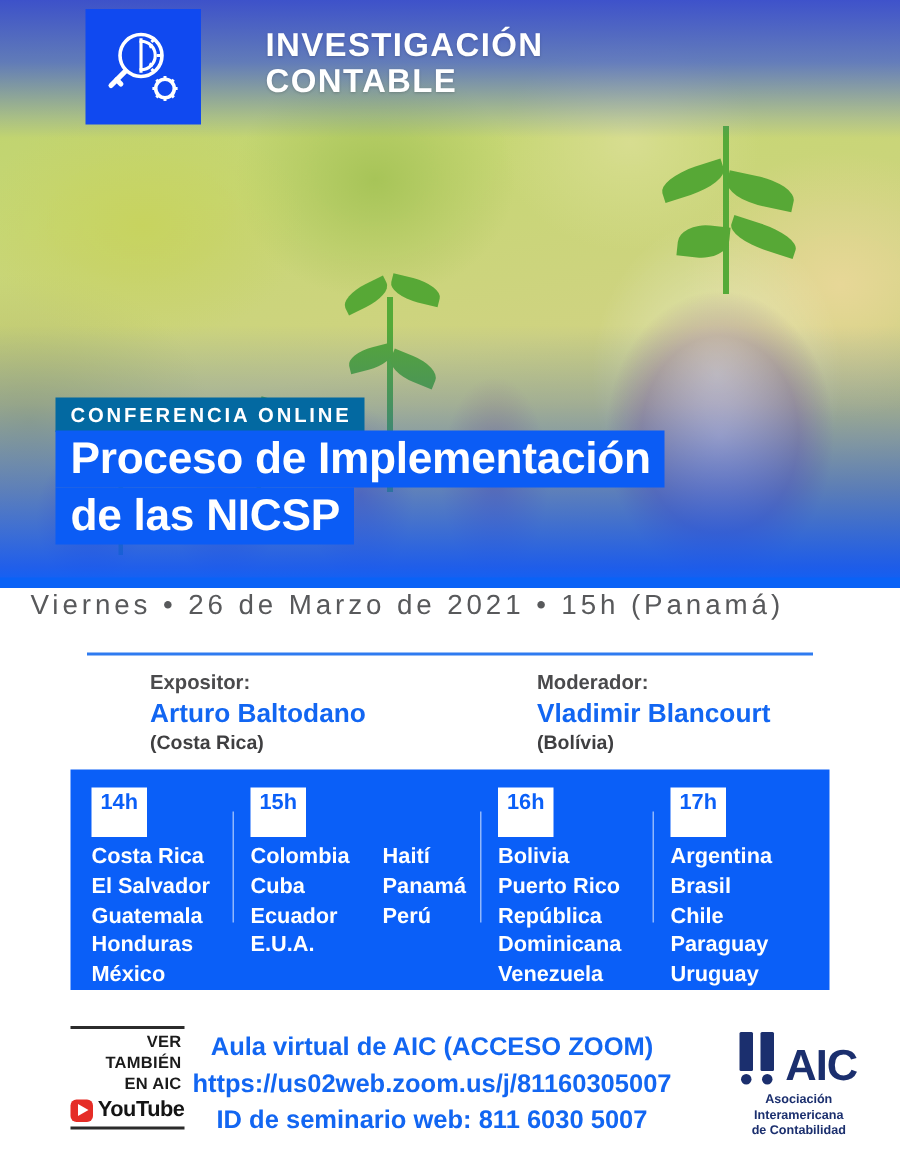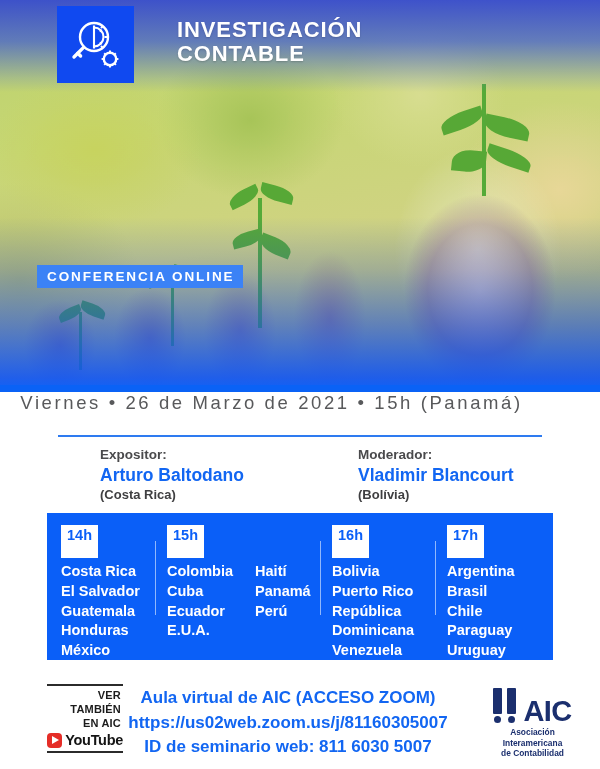--- a/index.html
+++ b/index.html
@@ -43,21 +43,21 @@
   .hero-bottom-bar{position:absolute;left:0;bottom:0;width:600px;height:7px;background:#0a62f6;}
 
   
   .logo-box{position:absolute;left:57px;top:6px;width:77px;height:77px;
     background:#1049f0;display:flex;align-items:center;justify-content:center;}
   .brand{position:absolute;left:146px;top:18px;color:#fff;font-weight:bold;
     font-size:22px;line-height:1.09;letter-spacing:.9px;text-shadow:0 1px 2px rgba(0,0,0,.18);margin-left:31px;}
 
   
   .kicker-wrap{position:absolute;left:37px;top:265px;}
-  .kicker{display:inline-block;background:#3b82f6;color:#fff;font-weight:bold;
+  .kicker{display:inline-block;background:#0369a1;color:#fff;font-weight:bold;
     font-size:13.5px;letter-spacing:1.9px;padding:4px 9px 4px 10px;}
   .title-wrap{position:absolute;left:37px;top:287px;}
   .title-line{display:table;background:#0b5cf5;color:#fff;font-weight:bold;
     font-size:29.5px;line-height:1.12;padding:2px 9px 3px 10px;letter-spacing:-.2px;}
 
   
   .date-row{position:absolute;left:0;top:392px;width:543px;text-align:center;}
   .date-text{color:#58595b;font-size:18.5px;letter-spacing:2.6px;white-space:nowrap;}
   .date-rule{position:absolute;left:58px;top:435px;width:484px;height:2px;background:#2e7bf0;}
 
@@ -165,20 +165,24 @@
     </div>
 
     <div class="brand">
       <div>INVESTIGACIÓN</div>
       <div>CONTABLE</div>
     </div>
 
     <div class="kicker-wrap">
       <span class="kicker">CONFERENCIA ONLINE</span>
     </div>
+    <div class="title-wrap">
+      <div class="title-line">Proceso de Implementación</div>
+      <div class="title-line">de las NICSP</div>
+    </div>
   </div>
 
   <div class="date-row">
     <span class="date-text">Viernes • 26 de Marzo de 2021 • 15h (Panamá)</span>
   </div>
   <div class="date-rule"></div>
 
   <div class="speakers">
     <div class="sp-col left">
       <div class="sp-role">Expositor:</div>

